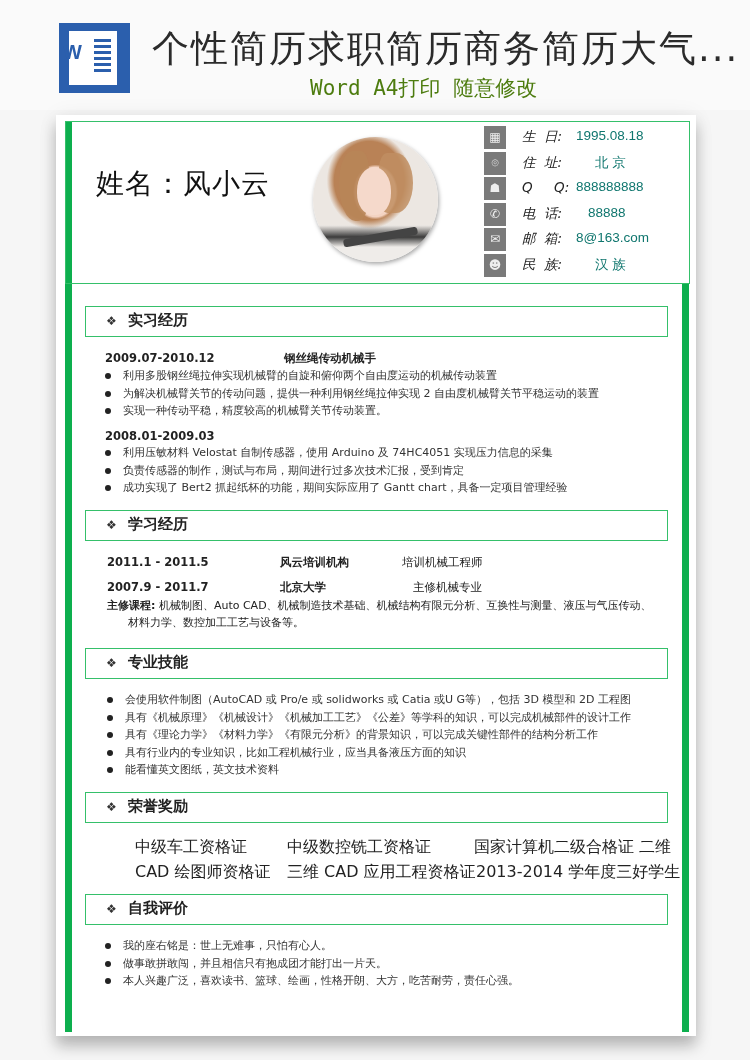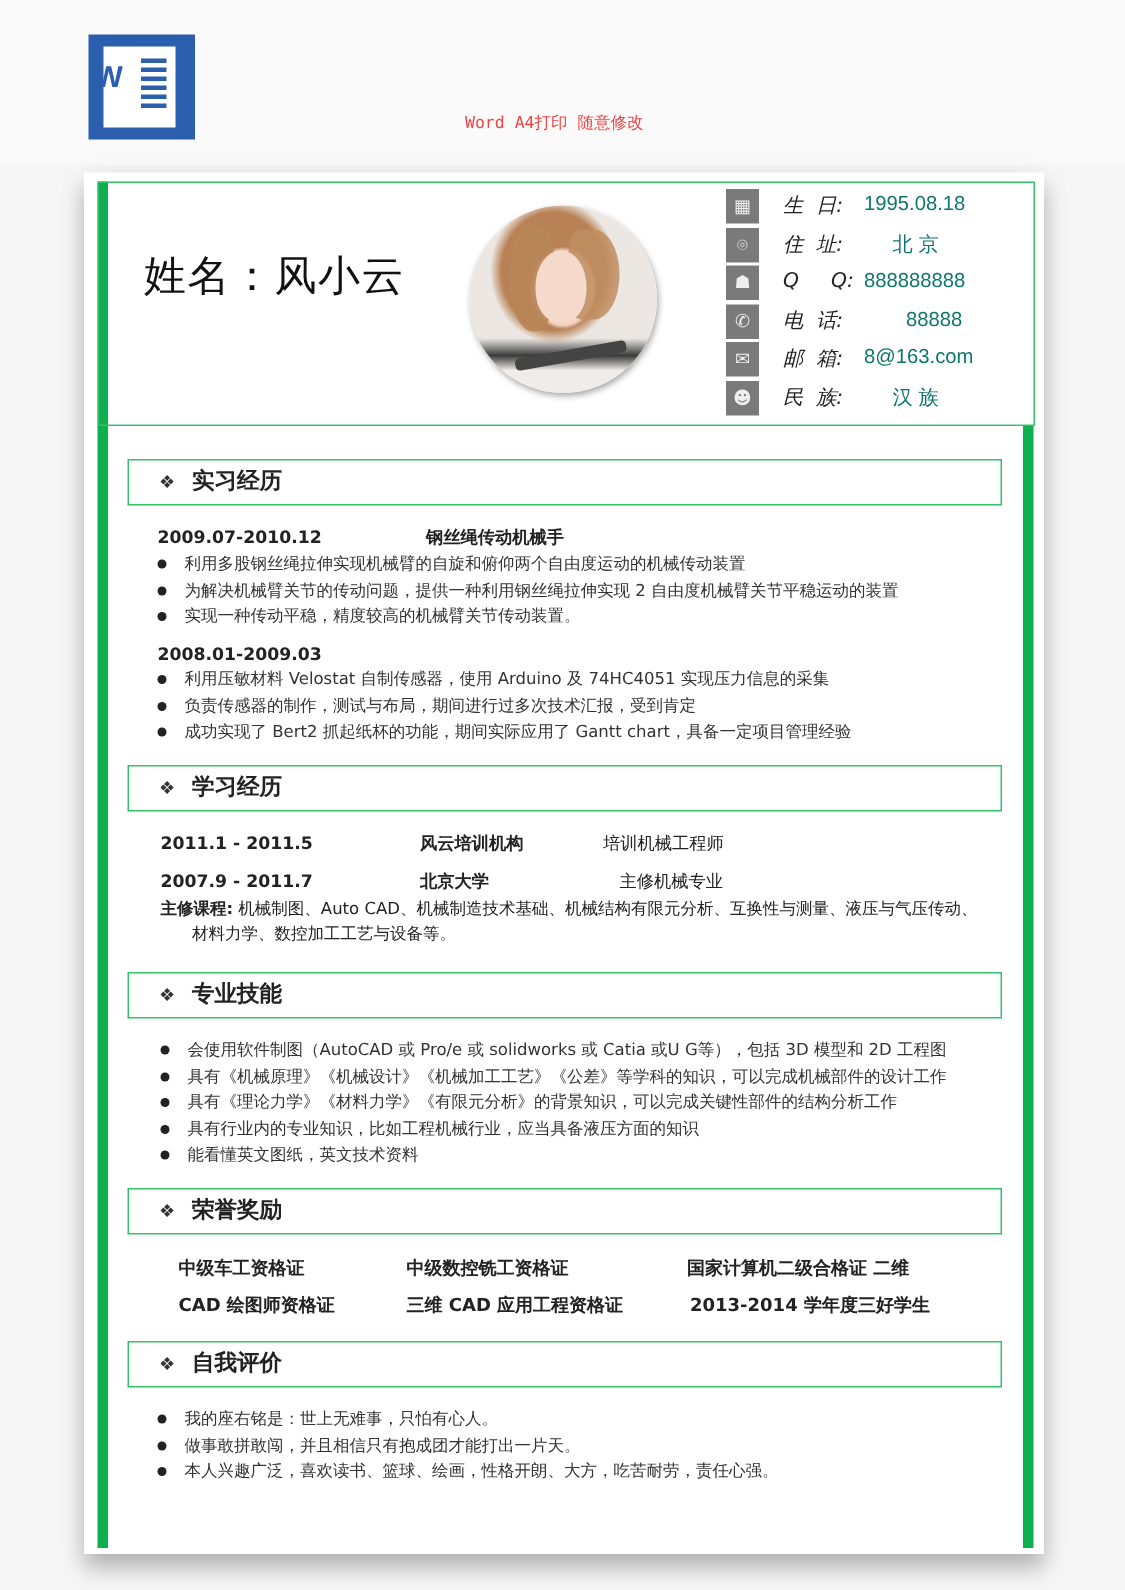--- a/index.html
+++ b/index.html
@@ -11,21 +11,21 @@
     position: relative;
   }
   
   .banner { position: absolute; left: 0; top: 0; width: 750px; height: 110px; background: #fafafa; }
   .word-icon { position: absolute; left: 59px; top: 23px; width: 71px; height: 70px; background: #2b5fad; }
   .word-icon .doc { position: absolute; left: 10px; top: 8px; width: 48px; height: 54px; background: #fff; }
   .word-icon .doc .lines { position: absolute; right: 6px; top: 8px; width: 17px; }
   .word-icon .doc .lines i { display: block; height: 3px; background: #2b5fad; margin-bottom: 3px; }
   .word-icon .w { position: absolute; left: 4px; top: 18px; font: bold 20px "Liberation Sans", sans-serif; color: #2b5fad; }
   .title { position: absolute; left: 152px; top: 24px; font-size: 37px; color: #2b2b2b; letter-spacing: 2px; white-space: nowrap; font-family: "DejaVu Sans", sans-serif; }
-  .subtitle { position: absolute; left: 310px; top: 74px; font-size: 11px; color: #ef4444; font-family: "DejaVu Sans Mono", monospace; }
+  .subtitle { position: absolute; left: 310px; top: 74px; font-size: 21px; color: #4d7c0f; font-family: "DejaVu Sans Mono", monospace; }
 
   
   .page {
     position: absolute; left: 56px; top: 115px; width: 640px; height: 921px;
     background: #fff;
     box-shadow: 0 10px 14px rgba(0,0,0,0.25), 0 0 20px rgba(0,0,0,0.06);
   }
   .bar-left { position: absolute; left: 9px; top: 6px; width: 7px; height: 911px; background: #0daf4e; }
   .bar-right { position: absolute; left: 626px; top: 169px; width: 7px; height: 748px; background: #0daf4e; }
   .header-box { position: absolute; left: 9px; top: 6px; width: 625px; height: 163px; border: 1.5px solid #35c06a; }
@@ -57,39 +57,40 @@
   .sec-head .diamond { position: absolute; left: 20px; top: 7px; font-size: 12px; color: #333; }
   .sec-head .sec-title { position: absolute; left: 42px; top: 4px; font-size: 15px; font-weight: bold; color: #222; font-family: Liberation Mono, monospace; }
 
   .row-line { position: absolute; font-size: 11.5px; color: #222; white-space: nowrap; }
   .bold { font-weight: bold; }
   .bullet-list { position: absolute; left: 49px; }
   .bullet { position: relative; height: 17.5px; font-size: 11px; color: #333; white-space: nowrap; }
   .bullet .dot { position: absolute; left: 0; top: 5px; width: 6px; height: 6px; border-radius: 50%; background: #222; }
   .bullet .txt { position: absolute; left: 18px; top: 0; }
 
-  .award { position: absolute; font-size: 12px; font-weight: bold; color: #222; white-space: nowrap; }
+  .award { position: absolute; font-size: 16px; font-weight: normal; color: #222; white-space: nowrap; margin-left: 16px; }
 </style>
 </head>
 <body>
 
 <div class="banner">
   <div class="word-icon">
     <div class="doc">
       <div class="lines">
           <i></i>
           <i></i>
           <i></i>
           <i></i>
           <i></i>
           <i></i>
         </div>
     </div>
     <span class="w">W</span>
   </div>
+  <div class="title">个性简历求职简历商务简历大气...</div>
   <div class="subtitle">Word A4打印 随意修改</div>
 </div>
 
 <div class="page">
   <div class="bar-left"></div>
   <div class="bar-right"></div>
   <div class="header-box"></div>
 
   <div class="name">姓名：风小云</div>
   <div class="photo">
@@ -111,21 +112,21 @@
       <span class="info-value" style="left:111px">北 京</span>
     </div>
     <div class="info-row">
       <span class="info-icon">☗</span>
       <span class="info-label">Q     Q:</span>
       <span class="info-value" style="left:92px">888888888</span>
     </div>
     <div class="info-row">
       <span class="info-icon">✆</span>
       <span class="info-label">电  话:</span>
-      <span class="info-value" style="left:120px">88888</span>
+      <span class="info-value" style="left:104px">88888</span>
     </div>
     <div class="info-row">
       <span class="info-icon">✉</span>
       <span class="info-label">邮  箱:</span>
       <span class="info-value" style="left:92px">8@163.com</span>
     </div>
     <div class="info-row">
       <span class="info-icon">☻</span>
       <span class="info-label">民  族:</span>
       <span class="info-value" style="left:111px">汉 族</span>

